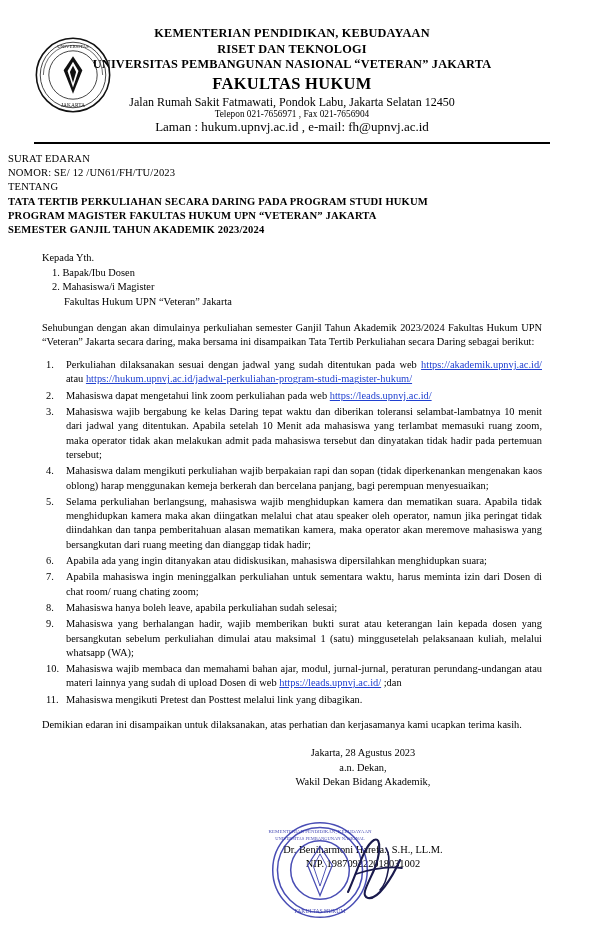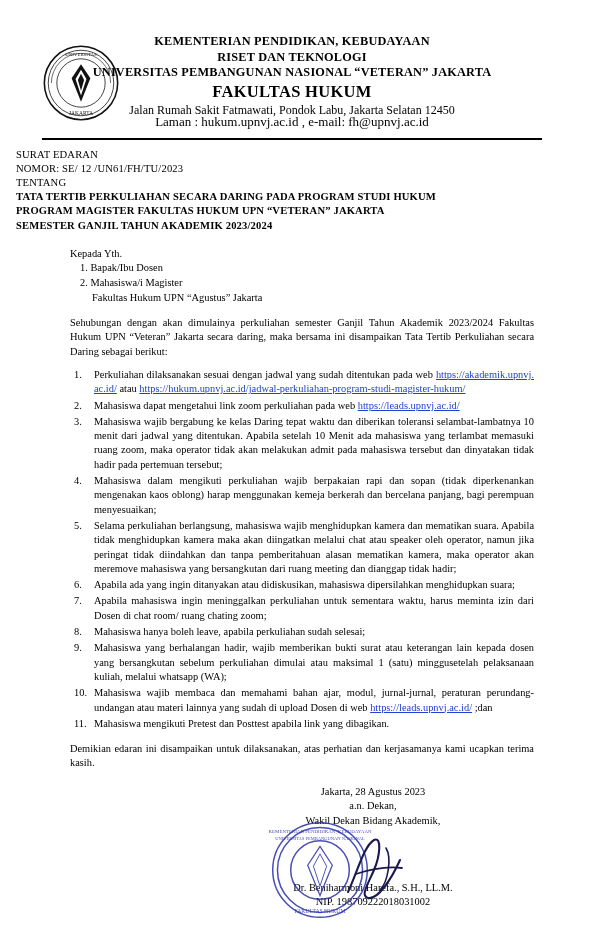--- a/index.html
+++ b/index.html
@@ -12,21 +12,21 @@
     background: #ffffff;
     font-family: "Liberation Serif", serif;
     color: #000000;
     position: relative;
     overflow: hidden;
   }
   .page {
     position: relative;
     width: 584px;
     height: 942px;
-    padding: 16px;
+    padding: 8px;
     box-sizing: border-box;
   }
 
   
   .letterhead {
     position: relative;
     padding: 18px 28px 4px 28px;
     text-align: center;
   }
   .logo {
@@ -75,21 +75,20 @@
   }
   .titleblock div { letter-spacing: 0.15px; }
   .tb-bold { font-weight: bold; }
 
   
   .body {
     padding: 0 34px 0 34px;
     font-size: 10.4px;
     line-height: 14.3px;
     text-align: justify;
-    margin-left: 20px;
   }
   .recipient {
     margin-top: 14px;
   }
   .recipient .r-line { line-height: 14.6px; }
   .recipient .r-indent1 { padding-left: 10px; }
   .recipient .r-indent2 { padding-left: 22px; }
 
   .intro {
     margin-top: 11px;
@@ -187,40 +186,41 @@
         <path d="M12 50 A38 38 0 0 1 50 12" fill="none" stroke="#111" stroke-width="0.8"></path>
         <path d="M50 12 A38 38 0 0 1 88 50" fill="none" stroke="#111" stroke-width="0.8"></path>
       </svg>
     </div>
 
     <div class="lh-line1">KEMENTERIAN PENDIDIKAN, KEBUDAYAAN</div>
     <div class="lh-line2">RISET DAN TEKNOLOGI</div>
     <div class="lh-line3">UNIVERSITAS PEMBANGUNAN NASIONAL “VETERAN” JAKARTA</div>
     <div class="lh-faculty">FAKULTAS HUKUM</div>
     <div class="lh-addr">Jalan Rumah Sakit Fatmawati, Pondok Labu, Jakarta Selatan 12450</div>
+    <div class="lh-phone">Telepon 021-7656971 , Fax 021-7656904</div>
     <div class="lh-web">Laman : hukum.upnvj.ac.id , e-mail: fh@upnvj.ac.id</div>
   </div>
   <div class="rule"></div>
 
   <div class="titleblock">
     <div>SURAT EDARAN</div>
     <div>NOMOR: SE/ 12 /UN61/FH/TU/2023</div>
     <div>TENTANG</div>
     <div class="tb-bold">TATA TERTIB PERKULIAHAN SECARA DARING PADA PROGRAM STUDI HUKUM</div>
     <div class="tb-bold">PROGRAM MAGISTER FAKULTAS HUKUM UPN “VETERAN” JAKARTA</div>
     <div class="tb-bold">SEMESTER GANJIL TAHUN AKADEMIK 2023/2024</div>
   </div>
 
   <div class="body">
 
     <div class="recipient">
       <div class="r-line">Kepada Yth.</div>
       <div class="r-line r-indent1">1. Bapak/Ibu Dosen</div>
       <div class="r-line r-indent1">2. Mahasiswa/i Magister</div>
-      <div class="r-line r-indent2">Fakultas Hukum UPN “Agustus” Jakarta</div>
+      <div class="r-line r-indent2">Fakultas Hukum UPN “Veteran” Jakarta</div>
     </div>
 
     <div class="intro">Sehubungan dengan akan dimulainya perkuliahan semester Ganjil Tahun Akademik 2023/2024 Fakultas Hukum UPN “Veteran” Jakarta secara daring, maka bersama ini disampaikan Tata Tertib Perkuliahan secara Daring sebagai berikut:</div>
 
     <ol class="items">
       <li>
         <span>Perkuliahan dilaksanakan sesuai dengan jadwal yang sudah ditentukan pada web </span><span class="link">https://akademik.upnvj.ac.id/</span><span>  atau  </span><span class="link">https://hukum.upnvj.ac.id/jadwal-perkuliahan-program-studi-magister-hukum/</span>
       </li>
       <li>
         <span>Mahasiswa dapat mengetahui link zoom perkuliahan pada web </span><span class="link">https://leads.upnvj.ac.id/</span>
@@ -243,21 +243,21 @@
       <li>
         <span>Mahasiswa hanya boleh leave, apabila perkuliahan sudah selesai;</span>
       </li>
       <li>
         <span>Mahasiswa yang berhalangan hadir, wajib memberikan bukti surat atau keterangan lain kepada dosen yang bersangkutan sebelum perkuliahan dimulai atau maksimal 1 (satu) minggusetelah pelaksanaan kuliah, melalui whatsapp (WA);</span>
       </li>
       <li>
         <span>Mahasiswa wajib membaca dan memahami bahan ajar, modul, jurnal-jurnal, peraturan perundang-undangan atau materi lainnya yang sudah di upload Dosen di web </span><span class="link">https://leads.upnvj.ac.id/</span><span> ;dan</span>
       </li>
       <li>
-        <span>Mahasiswa mengikuti Pretest dan Posttest apabila link yang dibagikan.</span>
+        <span>Mahasiswa mengikuti Pretest dan Posttest melalui link yang dibagikan.</span>
       </li>
     </ol>
 
     <div class="closing">Demikian edaran ini disampaikan untuk dilaksanakan, atas perhatian dan kerjasamanya kami ucapkan terima kasih.</div>
 
     <div class="sigblock">
       <div class="sig-inner">
         <div>Jakarta, 28 Agustus 2023</div>
         <div>a.n. Dekan,</div>
         <div>Wakil Dekan Bidang Akademik,</div>

